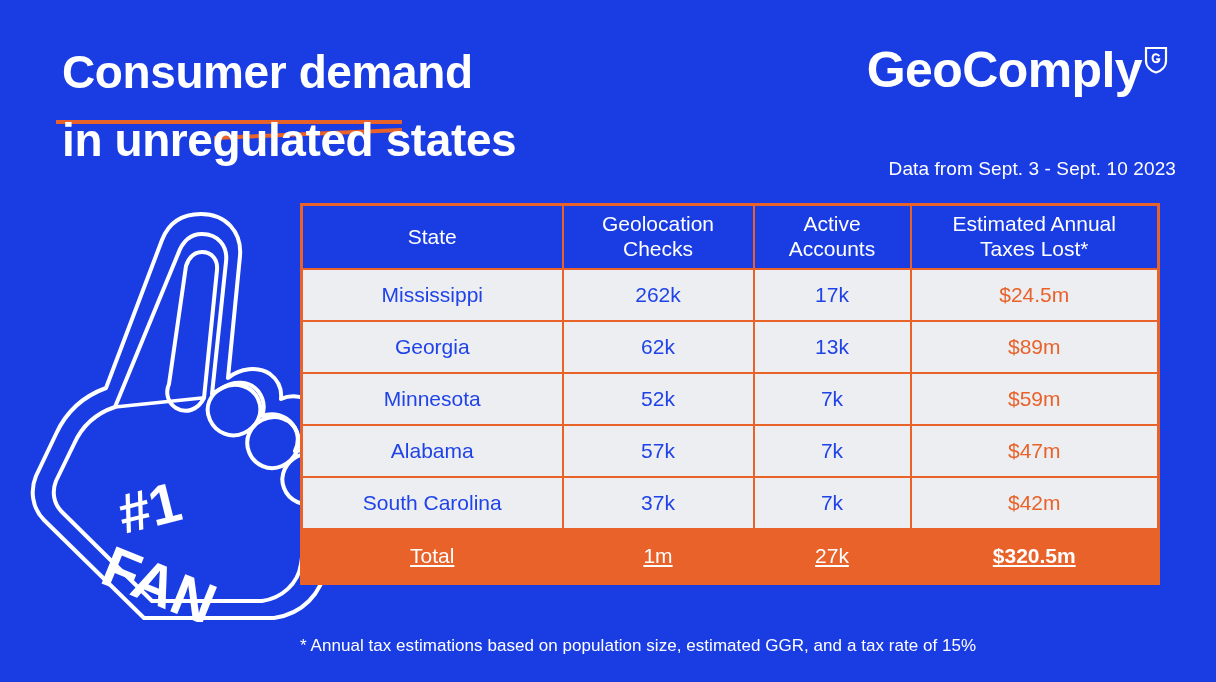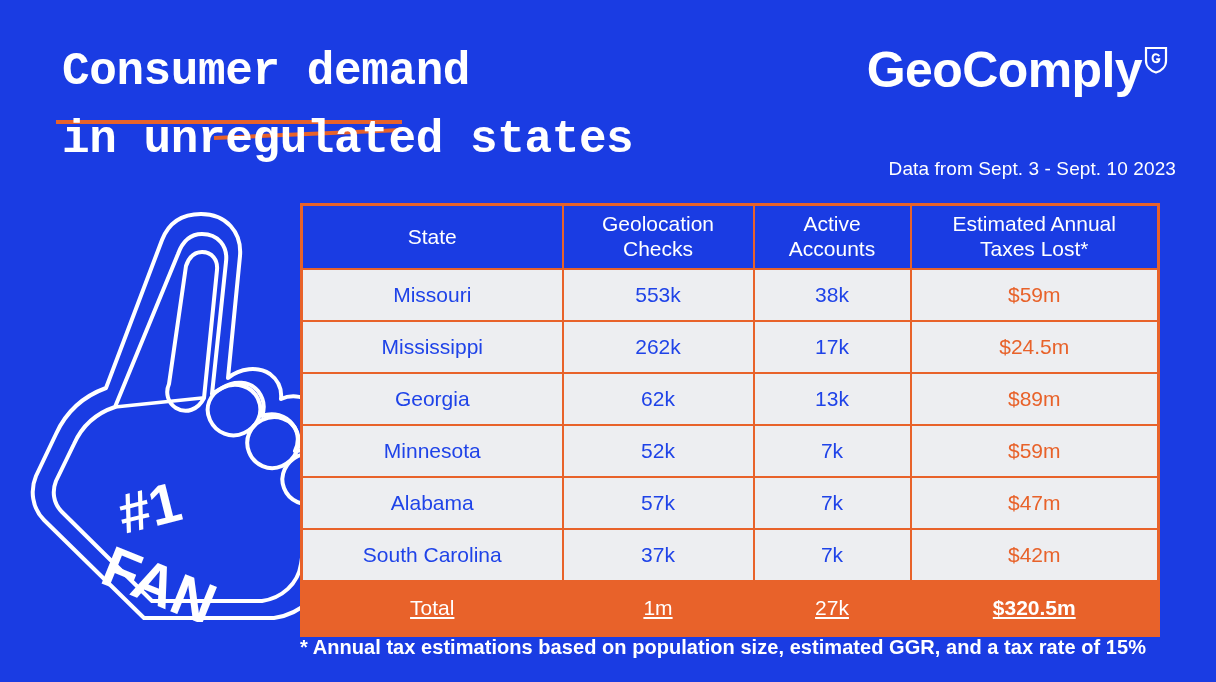--- a/index.html
+++ b/index.html
@@ -16,21 +16,20 @@
     -webkit-font-smoothing: antialiased;
   }
 
   
   .title-block {
     position: absolute;
     left: 62px;
     top: 38px;
     width: 620px;
     z-index: 5;
-    font-family: Liberation Mono, monospace;
   }
   .title-line {
     color: #ffffff;
     font-size: 46px;
     font-weight: 700;
     line-height: 1.48;
     letter-spacing: -0.4px;
     white-space: nowrap;
   }
   .title-underline-wrap {
@@ -146,22 +145,22 @@
   tbody tr.total-row td.total-value {
     font-weight: 700;
   }
 
   
   .footnote {
     position: absolute;
     left: 300px;
     top: 636px;
     color: #ffffff;
-    font-size: 20px;
-    font-weight: 700;
+    font-size: 17px;
+    font-weight: 400;
     letter-spacing: 0.05px;
     z-index: 5;
   }
 </style>
 </head>
 <body>
 
 <div class="title-block">
   <div class="title-line">Consumer demand</div>
   <div class="title-line">in unregulated states</div>
@@ -283,26 +282,20 @@
           <span>Accounts</span>
         </th>
         <th>
           <span>Estimated Annual</span><br>
           <span>Taxes Lost*</span>
         </th>
       </tr>
     </thead>
     <tbody>
       <tr>
-        <td>Missouri</td>
-        <td>553k</td>
-        <td>38k</td>
-        <td class="tax-cell">$59m</td>
-      </tr>
-      <tr>
         <td>Mississippi</td>
         <td>262k</td>
         <td>17k</td>
         <td class="tax-cell">$24.5m</td>
       </tr>
       <tr>
         <td>Georgia</td>
         <td>62k</td>
         <td>13k</td>
         <td class="tax-cell">$89m</td>

